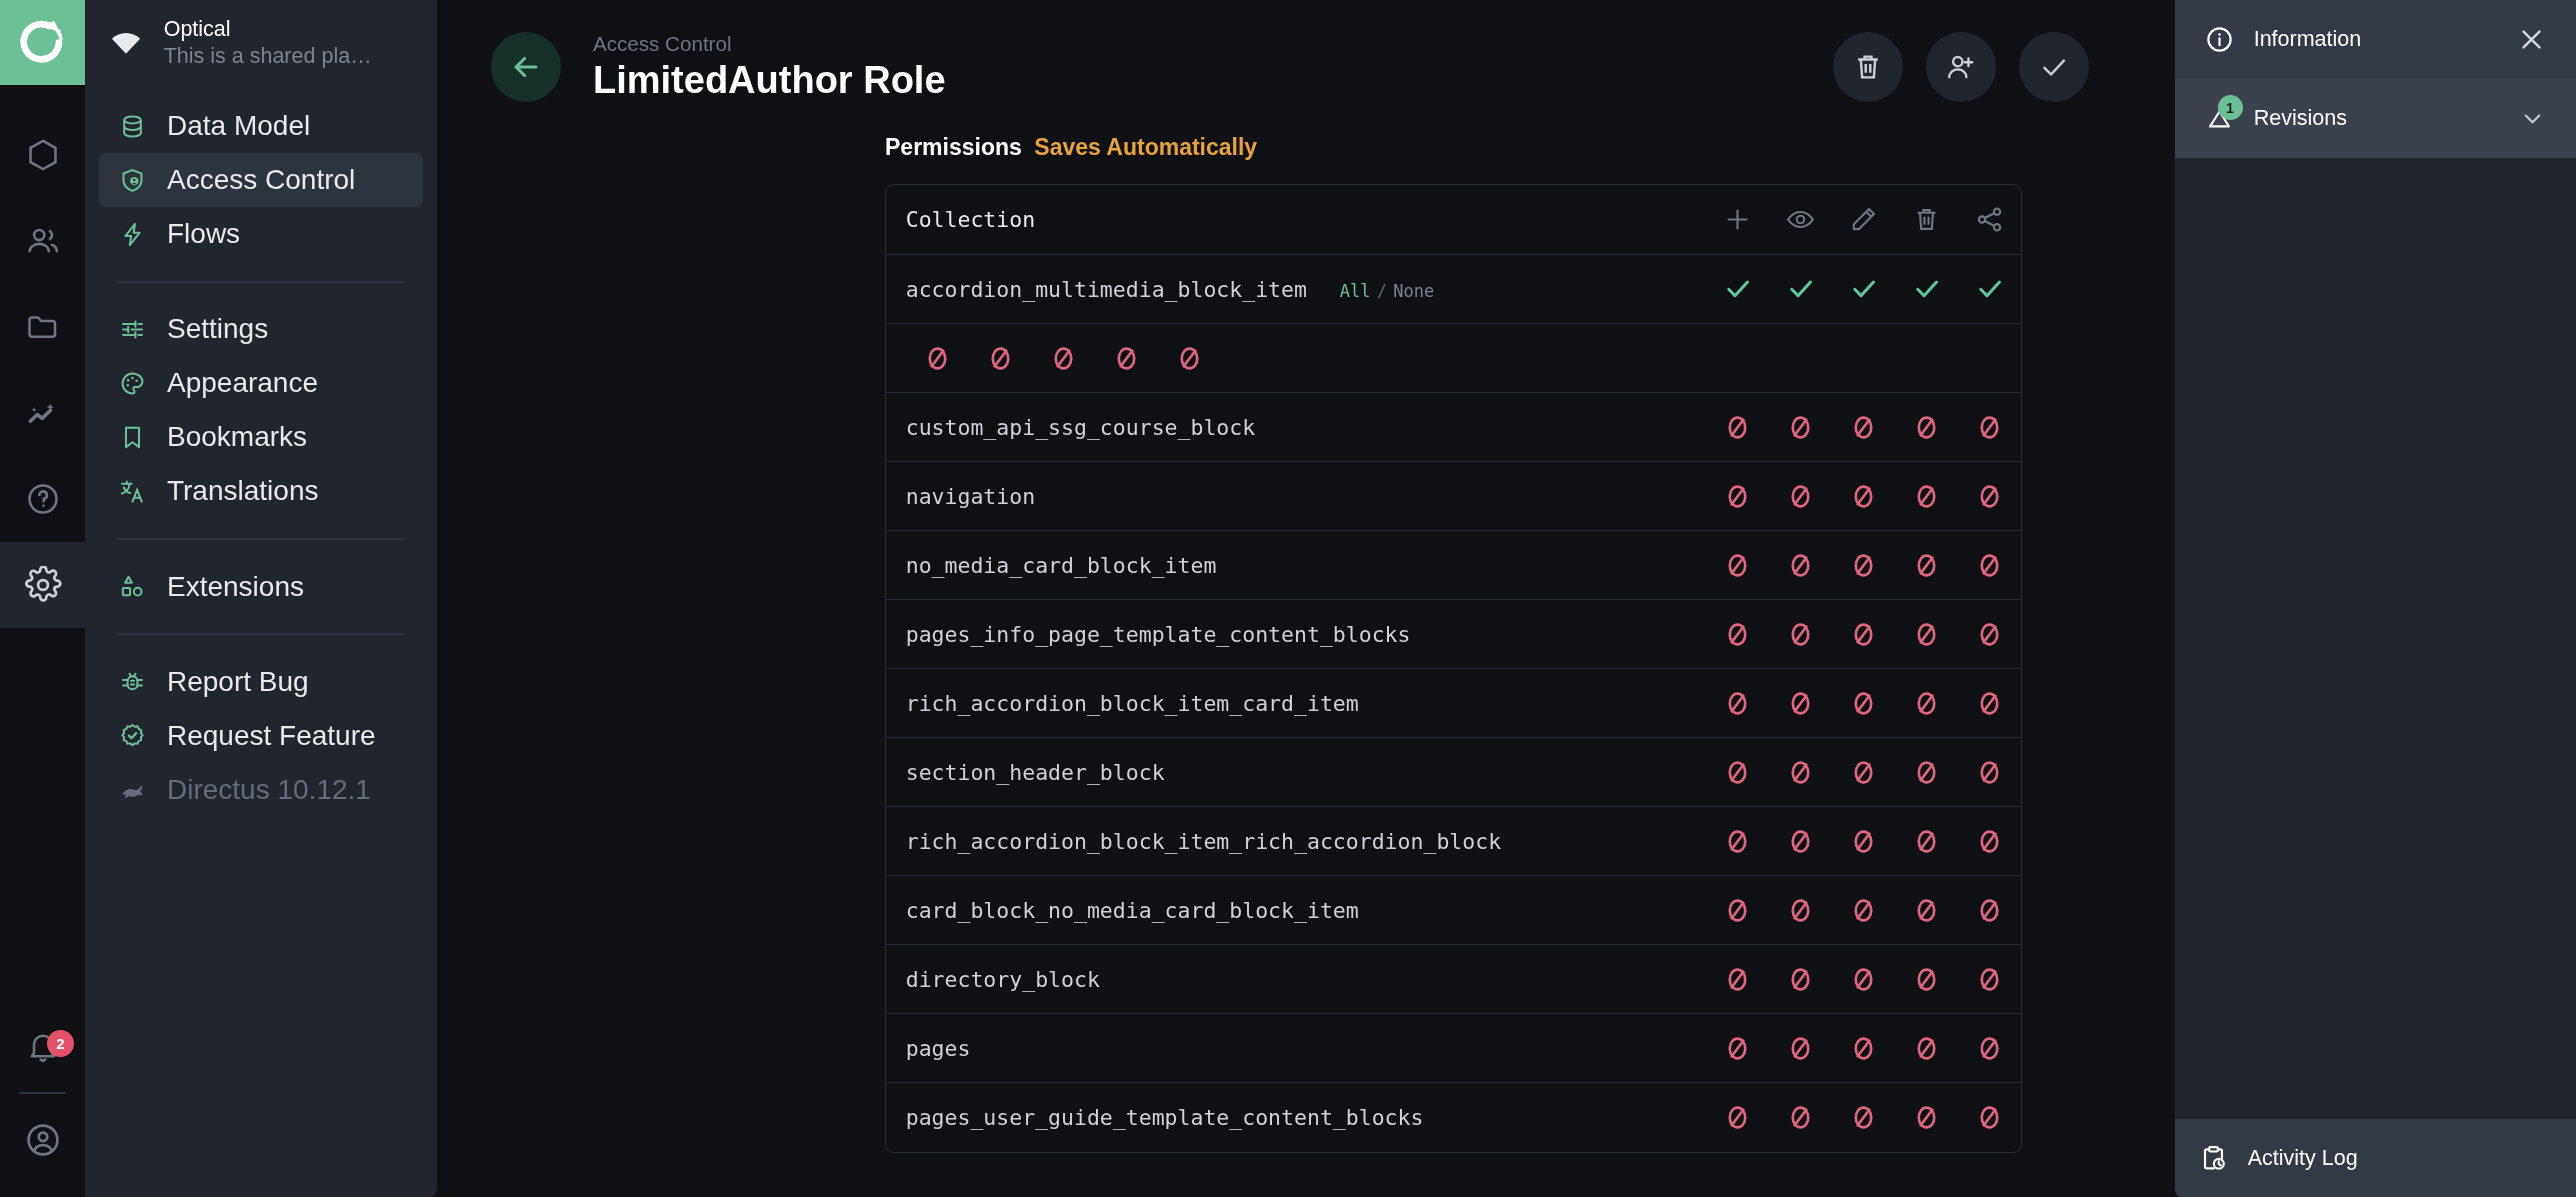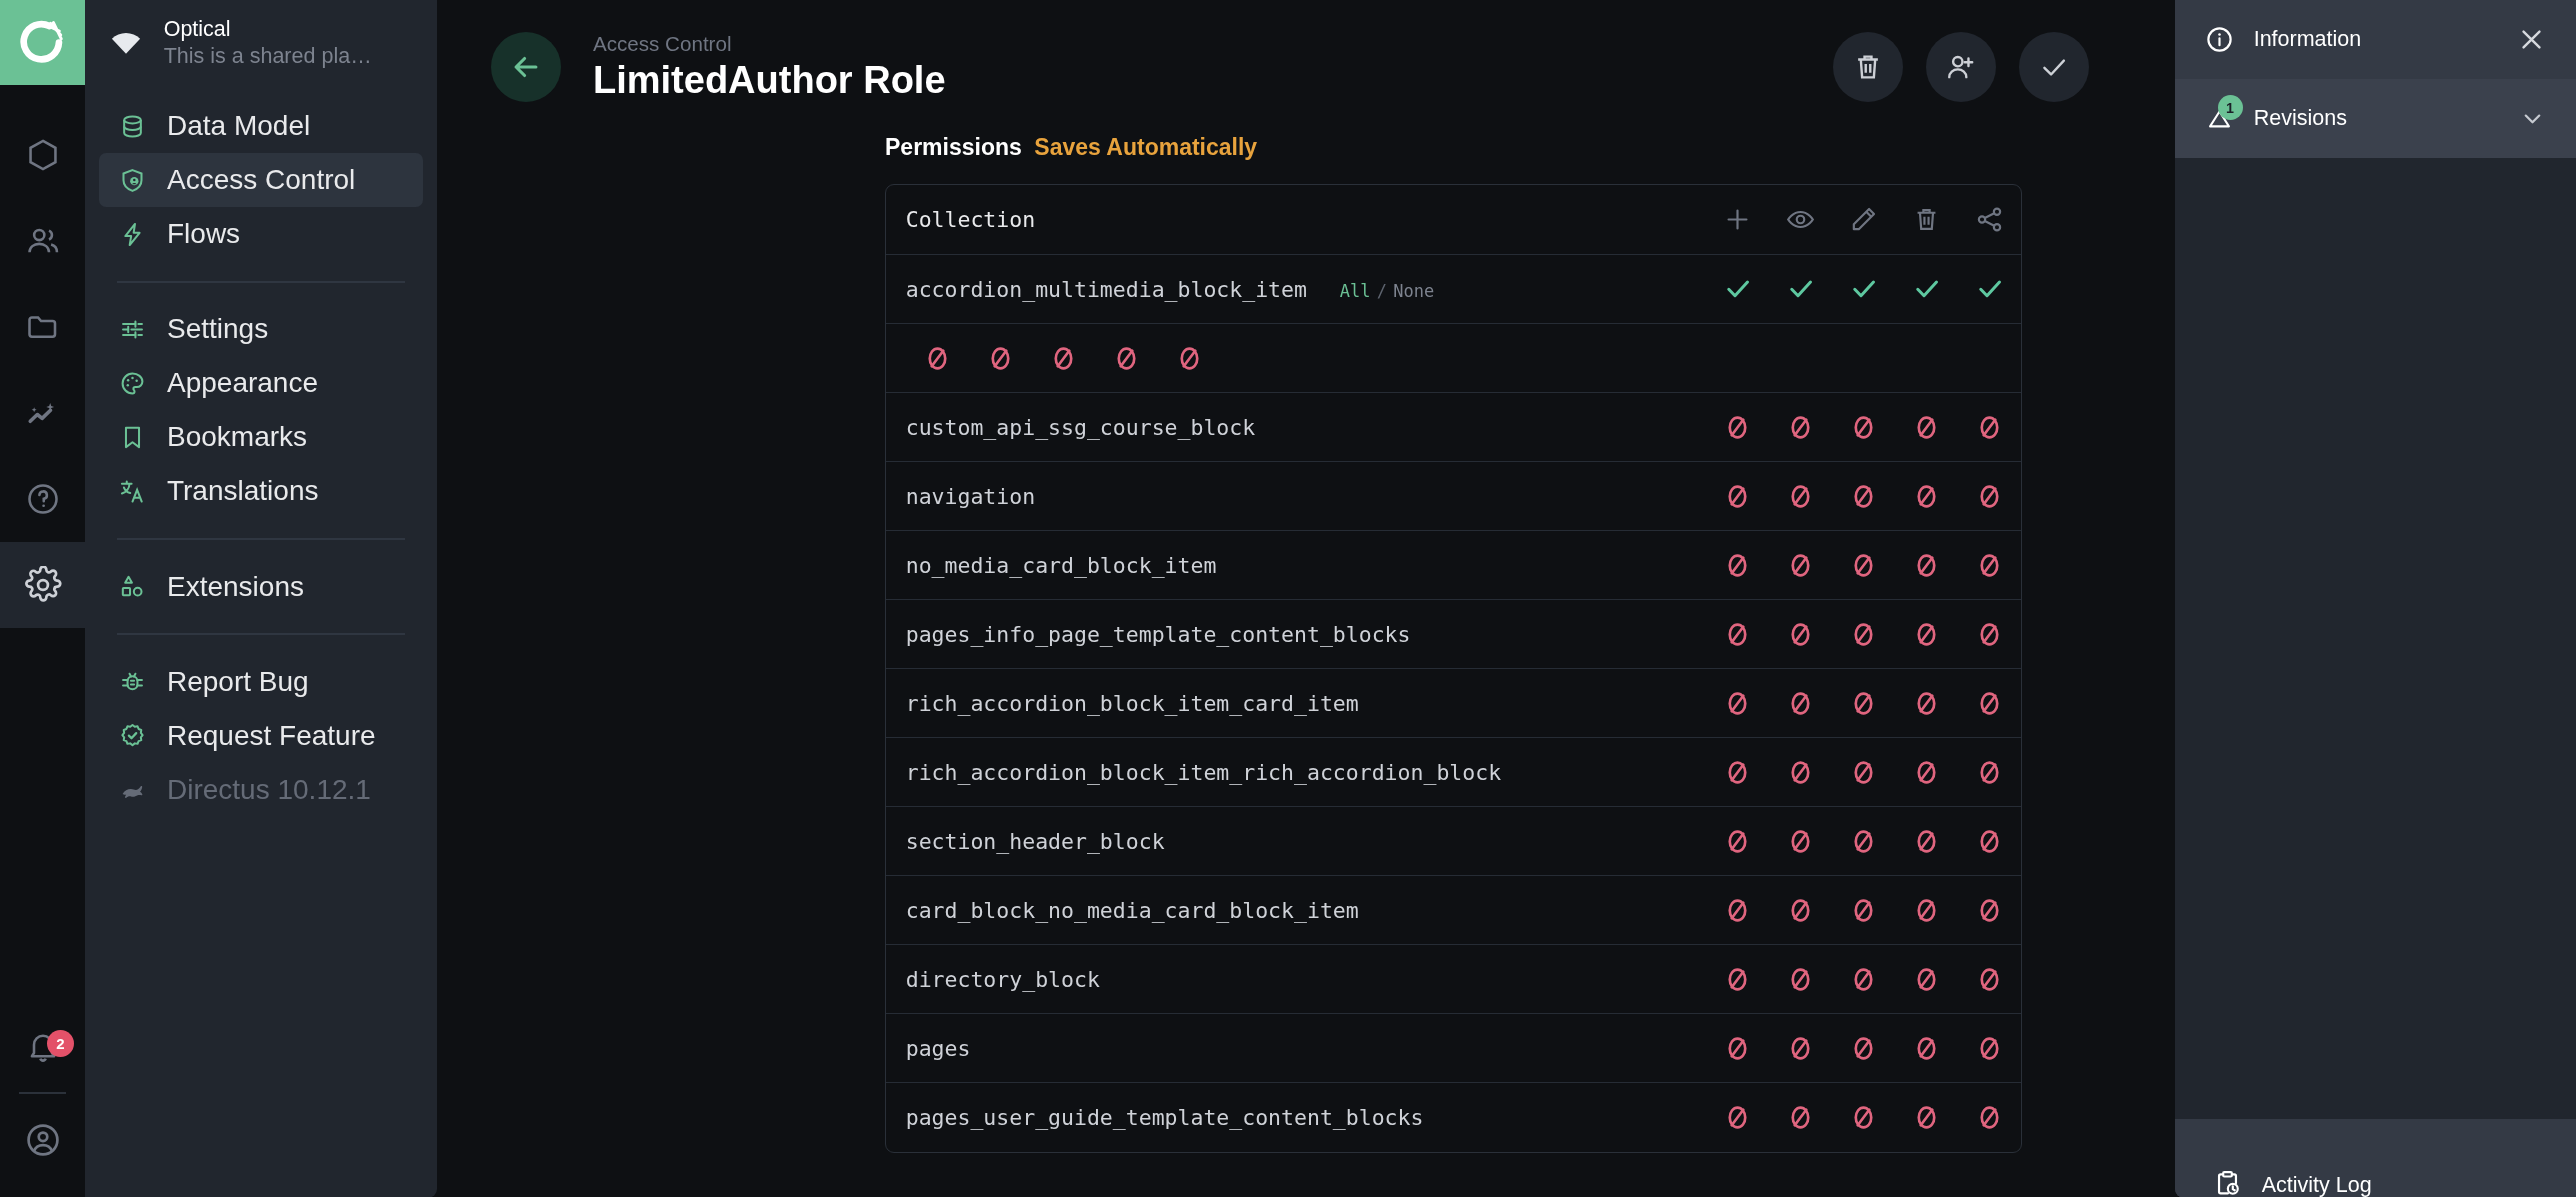--- a/index.html
+++ b/index.html
@@ -158,21 +158,21 @@
   .sb-count {
     position: absolute; top: -9px; left: 12.5px;
     min-width: 25px; height: 25px; border-radius: 12.5px; background: #6bc195;
     color: #1b2028; font-size: 14.3px; font-weight: 700;
     display: flex; align-items: center; justify-content: center; padding: 0 5.4px;
   }
   .sb-chev { margin-left: auto; display: flex; }
   .sb-chev svg { stroke: #c6cad1; stroke-width: 2; fill: none; }
   .sb-body { flex: 1; background: #21262e; }
   .sb-footer {
-    height: 79px; display: flex; align-items: flex-end; gap: 19.7px; padding: 0 38px;
+    height: 79px; display: flex; align-items: center; gap: 19.7px; padding: 0 24px;
     background: #343a45; cursor: pointer; flex: none;
     border-bottom-left-radius: 9px;
   }
   .sb-footer svg { stroke: #fff; fill: none; stroke-width: 1.8; }
   .sb-footer-label { color: #fff; font-size: 21.5px; }
 </style>
 </head>
 <body>
 
 <div class="app">
@@ -705,58 +705,58 @@
                 <div class="cell mark-no">
                   <svg width="29" height="29" viewBox="0 0 24 24">
                     <ellipse cx="12" cy="12" rx="6.4" ry="8.2"></ellipse>
                     <path d="M7.2 18.4 16.8 5.6" stroke-linecap="round"></path>
                   </svg>
                 </div>
               </div>
             </div>
             <div class="trow">
               <div class="cell-name">
+                <span>section_header_block</span>
+              </div>
+              <div class="cells">
+                <div class="cell mark-no">
+                  <svg width="29" height="29" viewBox="0 0 24 24">
+                    <ellipse cx="12" cy="12" rx="6.4" ry="8.2"></ellipse>
+                    <path d="M7.2 18.4 16.8 5.6" stroke-linecap="round"></path>
+                  </svg>
+                </div>
+                <div class="cell mark-no">
+                  <svg width="29" height="29" viewBox="0 0 24 24">
+                    <ellipse cx="12" cy="12" rx="6.4" ry="8.2"></ellipse>
+                    <path d="M7.2 18.4 16.8 5.6" stroke-linecap="round"></path>
+                  </svg>
+                </div>
+                <div class="cell mark-no">
+                  <svg width="29" height="29" viewBox="0 0 24 24">
+                    <ellipse cx="12" cy="12" rx="6.4" ry="8.2"></ellipse>
+                    <path d="M7.2 18.4 16.8 5.6" stroke-linecap="round"></path>
+                  </svg>
+                </div>
+                <div class="cell mark-no">
+                  <svg width="29" height="29" viewBox="0 0 24 24">
+                    <ellipse cx="12" cy="12" rx="6.4" ry="8.2"></ellipse>
+                    <path d="M7.2 18.4 16.8 5.6" stroke-linecap="round"></path>
+                  </svg>
+                </div>
+                <div class="cell mark-no">
+                  <svg width="29" height="29" viewBox="0 0 24 24">
+                    <ellipse cx="12" cy="12" rx="6.4" ry="8.2"></ellipse>
+                    <path d="M7.2 18.4 16.8 5.6" stroke-linecap="round"></path>
+                  </svg>
+                </div>
+              </div>
+            </div>
+            <div class="trow">
+              <div class="cell-name">
                 <span>rich_accordion_block_item_rich_accordion_block</span>
-              </div>
-              <div class="cells">
-                <div class="cell mark-no">
-                  <svg width="29" height="29" viewBox="0 0 24 24">
-                    <ellipse cx="12" cy="12" rx="6.4" ry="8.2"></ellipse>
-                    <path d="M7.2 18.4 16.8 5.6" stroke-linecap="round"></path>
-                  </svg>
-                </div>
-                <div class="cell mark-no">
-                  <svg width="29" height="29" viewBox="0 0 24 24">
-                    <ellipse cx="12" cy="12" rx="6.4" ry="8.2"></ellipse>
-                    <path d="M7.2 18.4 16.8 5.6" stroke-linecap="round"></path>
-                  </svg>
-                </div>
-                <div class="cell mark-no">
-                  <svg width="29" height="29" viewBox="0 0 24 24">
-                    <ellipse cx="12" cy="12" rx="6.4" ry="8.2"></ellipse>
-                    <path d="M7.2 18.4 16.8 5.6" stroke-linecap="round"></path>
-                  </svg>
-                </div>
-                <div class="cell mark-no">
-                  <svg width="29" height="29" viewBox="0 0 24 24">
-                    <ellipse cx="12" cy="12" rx="6.4" ry="8.2"></ellipse>
-                    <path d="M7.2 18.4 16.8 5.6" stroke-linecap="round"></path>
-                  </svg>
-                </div>
-                <div class="cell mark-no">
-                  <svg width="29" height="29" viewBox="0 0 24 24">
-                    <ellipse cx="12" cy="12" rx="6.4" ry="8.2"></ellipse>
-                    <path d="M7.2 18.4 16.8 5.6" stroke-linecap="round"></path>
-                  </svg>
-                </div>
-              </div>
-            </div>
-            <div class="trow">
-              <div class="cell-name">
-                <span>section_header_block</span>
               </div>
               <div class="cells">
                 <div class="cell mark-no">
                   <svg width="29" height="29" viewBox="0 0 24 24">
                     <ellipse cx="12" cy="12" rx="6.4" ry="8.2"></ellipse>
                     <path d="M7.2 18.4 16.8 5.6" stroke-linecap="round"></path>
                   </svg>
                 </div>
                 <div class="cell mark-no">
                   <svg width="29" height="29" viewBox="0 0 24 24">

